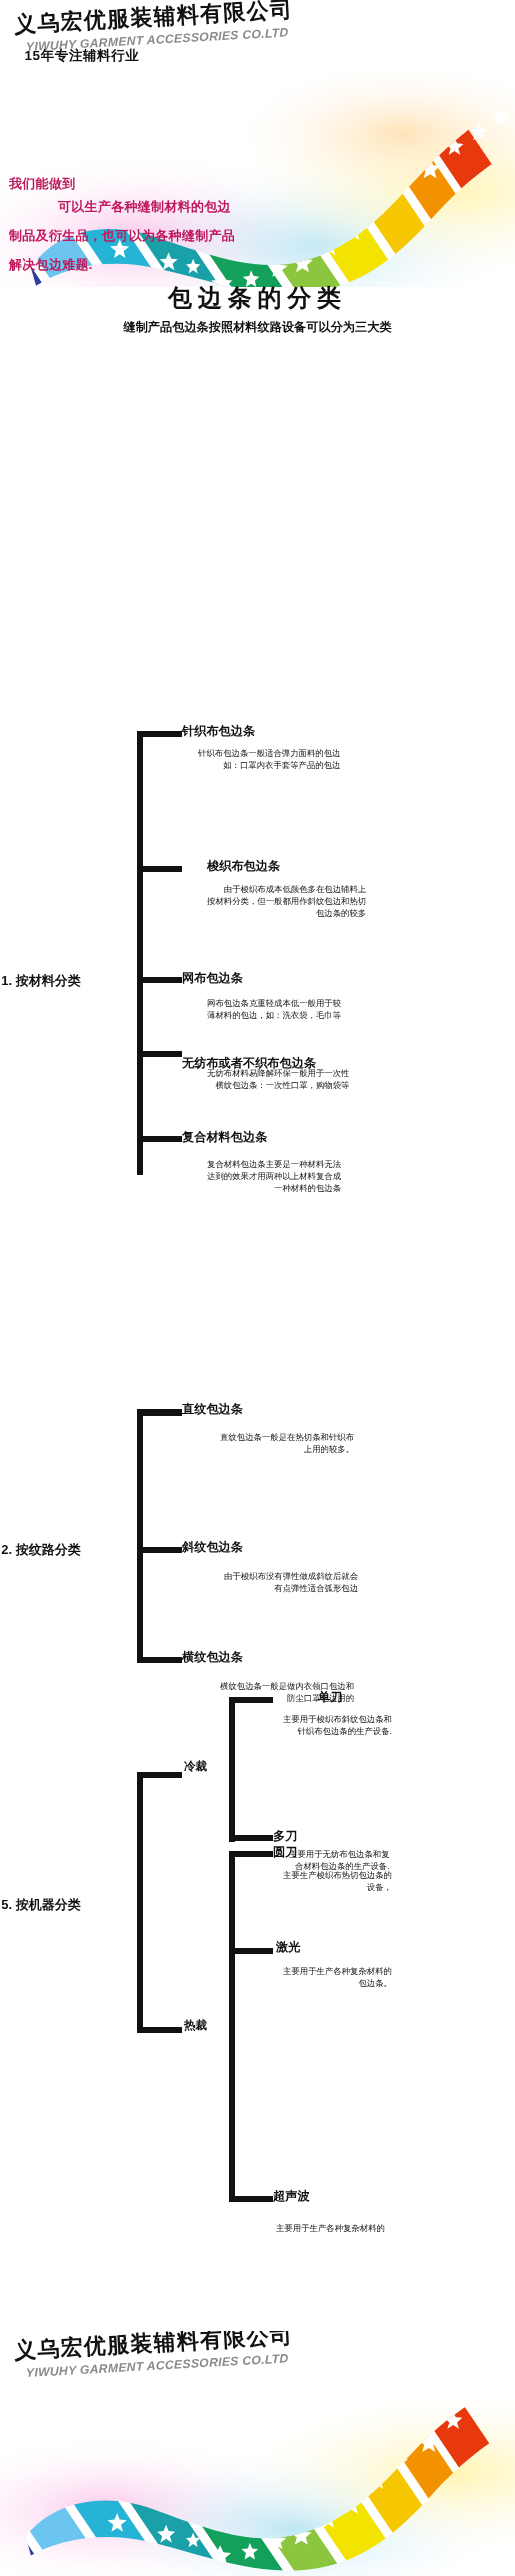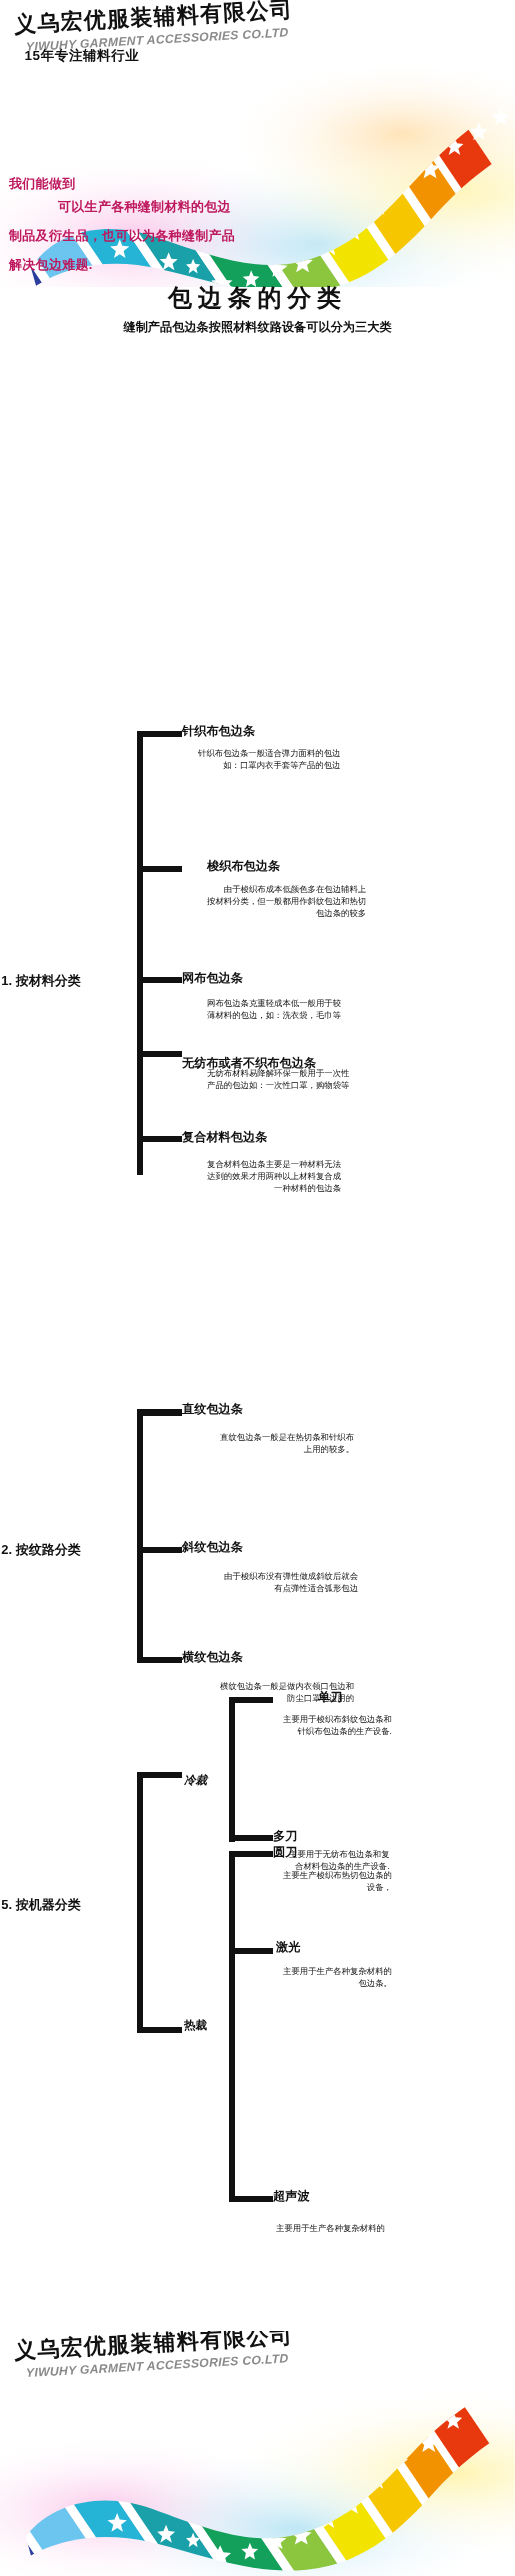--- a/index.html
+++ b/index.html
@@ -282,21 +282,21 @@
     <div class="node-title" style="left:182px;top:278px;">网布包边条</div>
     <div class="node-desc" style="left:207px;top:305px;">
       <span>网布包边条克重轻成本低一般用于较</span>
       <span>薄材料的包边，如：洗衣袋，毛巾等</span>
     </div>
 
     <div class="branch" style="left:137px;top:359px;width:45px;"></div>
     <div class="node-title" style="left:182px;top:363px;">无纺布或者不织布包边条</div>
     <div class="node-desc" style="left:207px;top:375px;">
       <span>无纺布材料易降解环保一般用于一次性</span>
-      <span>产品的包边如：一次性口罩，购物袋等</span>
+      <span>横纹包边条：一次性口罩，购物袋等</span>
     </div>
 
     <div class="branch" style="left:137px;top:444px;width:45px;"></div>
     <div class="node-title" style="left:182px;top:437px;">复合材料包边条</div>
     <div class="node-desc" style="left:207px;top:466px;">
       <span>复合材料包边条主要是一种材料无法</span>
       <span>达到的效果才用两种以上材料复合成</span>
       <span>一种材料的包边条</span>
     </div>
   </div>
@@ -326,21 +326,21 @@
       <span>横纹包边条一般是做内衣领口包边和</span>
       <span>防尘口罩包边用的</span>
     </div>
   </div>
 
   <div class="tree-section" style="top:1758px;height:303px;">
     <div class="root-label" style="left:1.3px;top:138px;">5. 按机器分类</div>
     <div class="spine" style="left:137px;top:14px;height:261px;"></div>
 
     <div class="branch" style="left:137px;top:14px;width:45px;"></div>
-    <div class="mid-label" style="left:184px;top:15px;font-style:italic;">冷裁</div>
+    <div class="mid-label" style="left:184px;top:1px;">冷裁</div>
     <div class="spine" style="left:229px;top:-61px;height:145px;"></div>
 
     <div class="branch" style="left:229px;top:-61px;width:44px;"></div>
     <div class="node-title" style="left:273px;top:-69px;margin-left:45px;">单刀</div>
     <div class="node-desc" style="left:283px;top:-45px;">
       <span>主要用于梭织布斜纹包边条和</span>
       <span>针织布包边条的生产设备.</span>
     </div>
 
     <div class="branch" style="left:229px;top:77px;width:44px;"></div>

